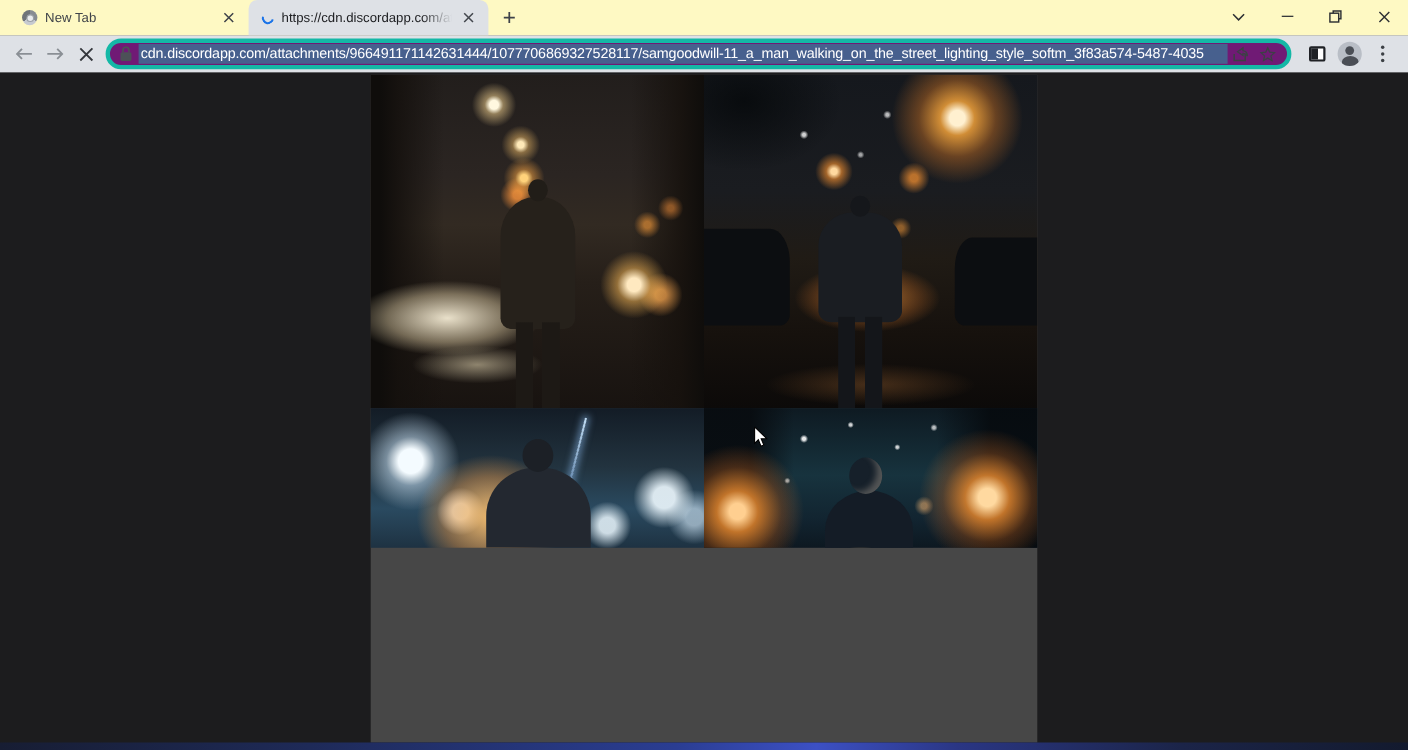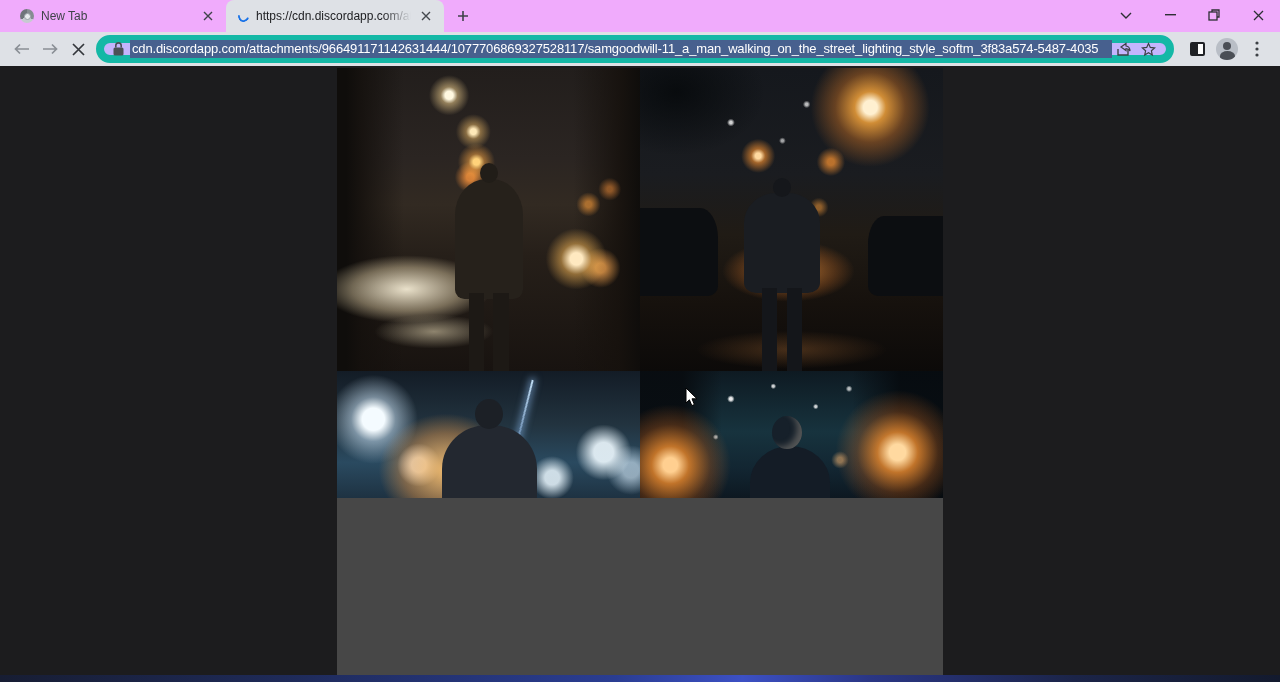--- a/index.html
+++ b/index.html
@@ -1,21 +1,21 @@
 <!DOCTYPE html>
 <html><head>
 <meta charset="utf-8">
 <style>
   * { margin:0; padding:0; box-sizing:border-box; }
   html,body { width:1280px; height:682px; overflow:hidden;
     font-family:"Liberation Sans", sans-serif; background:#1c1c1e; }
   .browser { position:relative; width:1280px; height:682px; }
 
   
-  .tabstrip { position:relative; height:32px; background:#f0abfc;
+  .tabstrip { position:relative; height:32px; background:#fef9c3;
     display:flex; align-items:flex-end; }
   .tab { display:flex; align-items:center; gap:7px; height:32px;
     padding:0 10px 0 12px; width:218px; cursor:default; }
   .tab.inactive { color:#3f4349; }
   .tab.active { background:#dee1e6; border-radius:8px 8px 0 0; color:#202124; }
   .tab-title { flex:1; font-size:12px; white-space:nowrap; overflow:hidden;
     -webkit-mask-image:linear-gradient(90deg,#000 82%,transparent);
     mask-image:linear-gradient(90deg,#000 82%,transparent); }
   .tab-close { width:16px; height:16px; border:none; background:transparent;
     display:flex; align-items:center; justify-content:center; cursor:pointer; flex:0 0 auto; }
@@ -29,22 +29,22 @@
   .newtab-btn { width:26px; height:26px; margin:0 0 3px 6px; border:none; background:transparent;
     display:flex; align-items:center; justify-content:center; cursor:pointer; border-radius:50%; }
   .win-controls { position:absolute; top:0; right:0; height:30px; display:flex; }
   .win-btn { width:44px; height:30px; border:none; background:transparent; display:flex;
     align-items:center; justify-content:center; cursor:pointer; }
 
   
   .toolbar { height:34px; background:#dee1e6; display:flex; align-items:center; padding:0 8px; }
   .nav-btn { width:28px; height:28px; border:none; background:transparent; border-radius:50%;
     display:flex; align-items:center; justify-content:center; cursor:pointer; flex:0 0 auto; }
-  .omnibox { flex:1; height:28px; margin:0 8px 0 4px; background:#c4b5fd;
-    border:8px solid #14b8a6; border-radius:14px; display:flex; align-items:center;
+  .omnibox { flex:1; height:28px; margin:0 8px 0 4px; background:#701a75;
+    border:4px solid #14b8a6; border-radius:14px; display:flex; align-items:center;
     padding:0 6px 0 9px; min-width:0; }
   .url-text { flex:1; min-width:0; font-size:13px; letter-spacing:-0.15px; color:#fff;
     background:#47608e; white-space:nowrap; overflow:hidden; padding:1px 0 2px 2px; }
   .omni-icon-btn { width:24px; height:24px; border:none; background:transparent;
     display:flex; align-items:center; justify-content:center; cursor:pointer; flex:0 0 auto; }
   .right-btn { width:30px; height:28px; border:none; background:transparent;
     display:flex; align-items:center; justify-content:center; cursor:pointer; flex:0 0 auto; }
   .sidepanel-glyph { width:15px; height:14px; border:2px solid #1f2125; border-radius:2px;
     background:linear-gradient(90deg,#1f2125 0 55%, #fdfdfd 55% 100%); }
   .avatar-glyph { width:22px; height:22px; border-radius:50%; background:#b9bec6; position:relative; overflow:hidden; }

